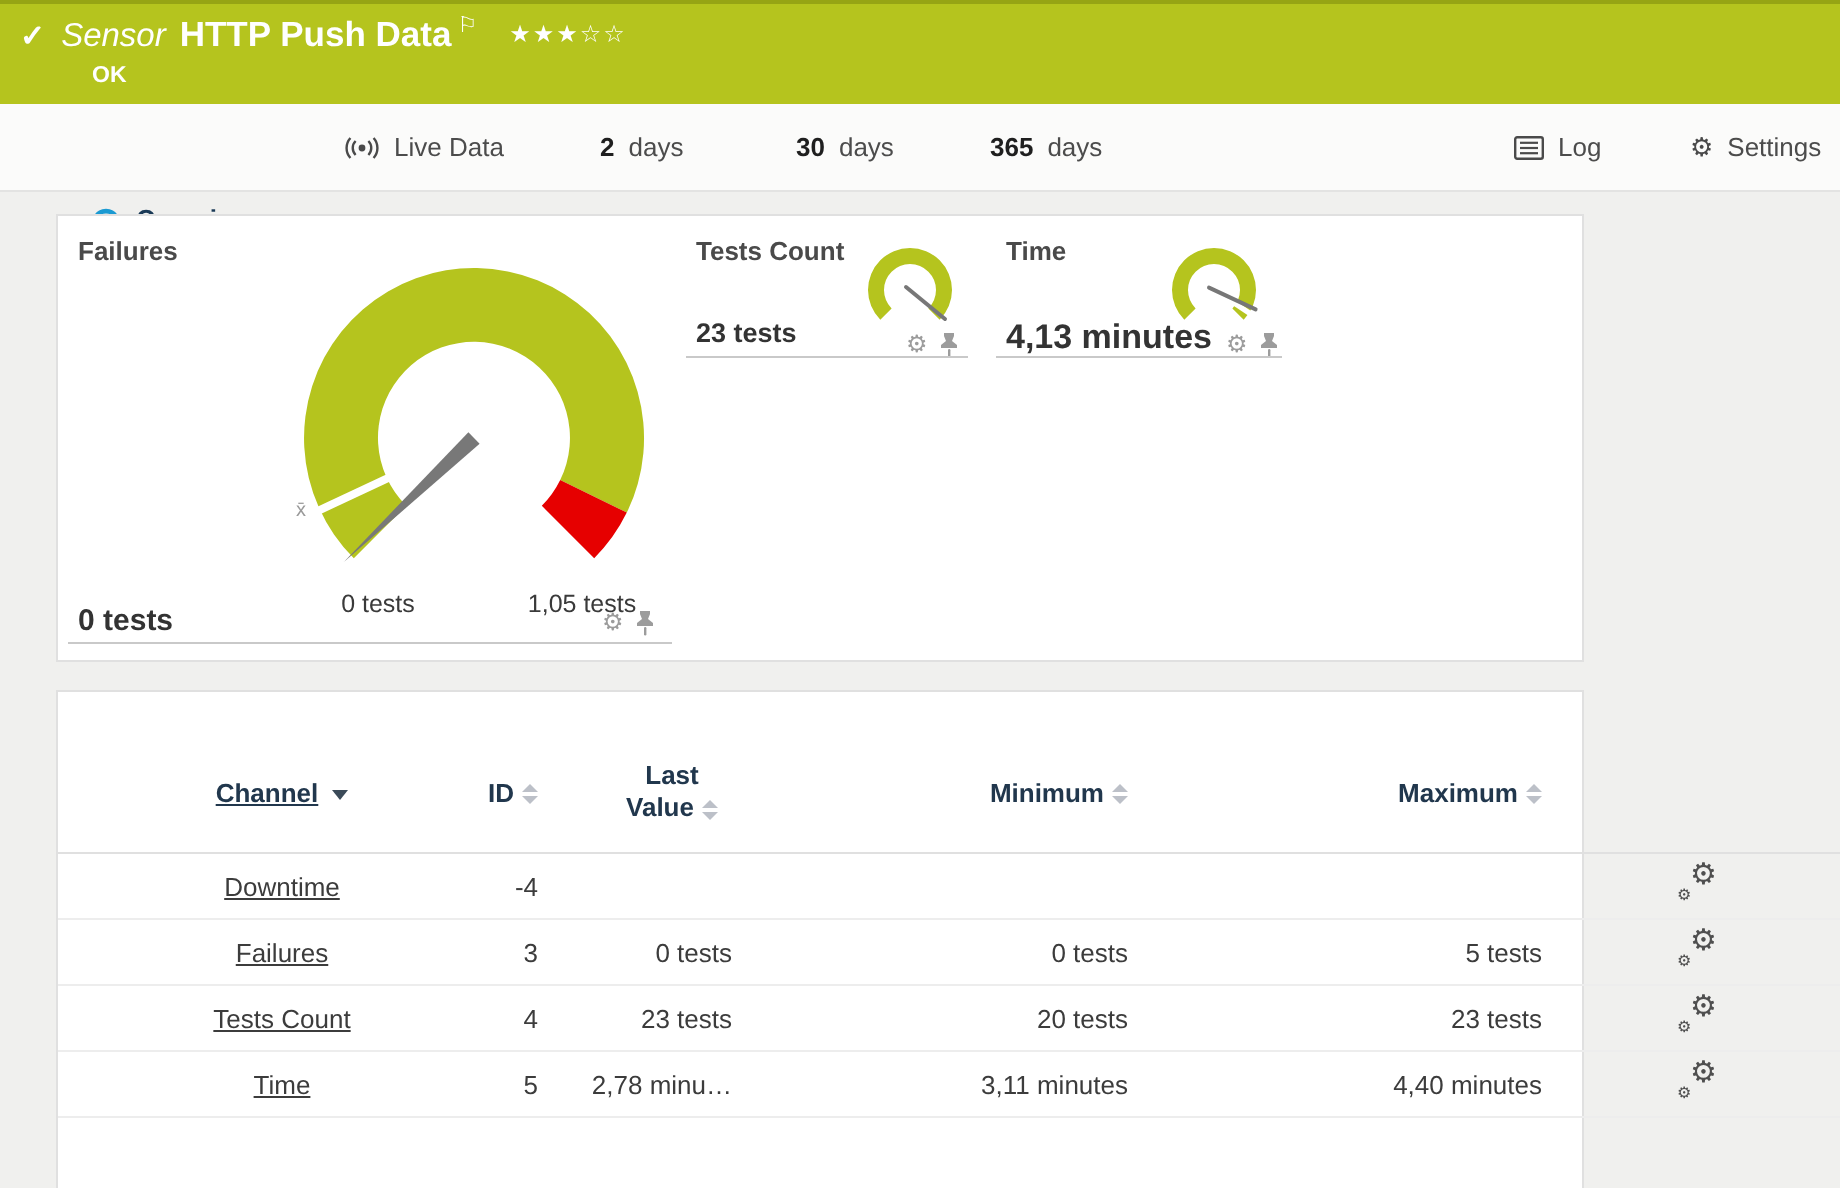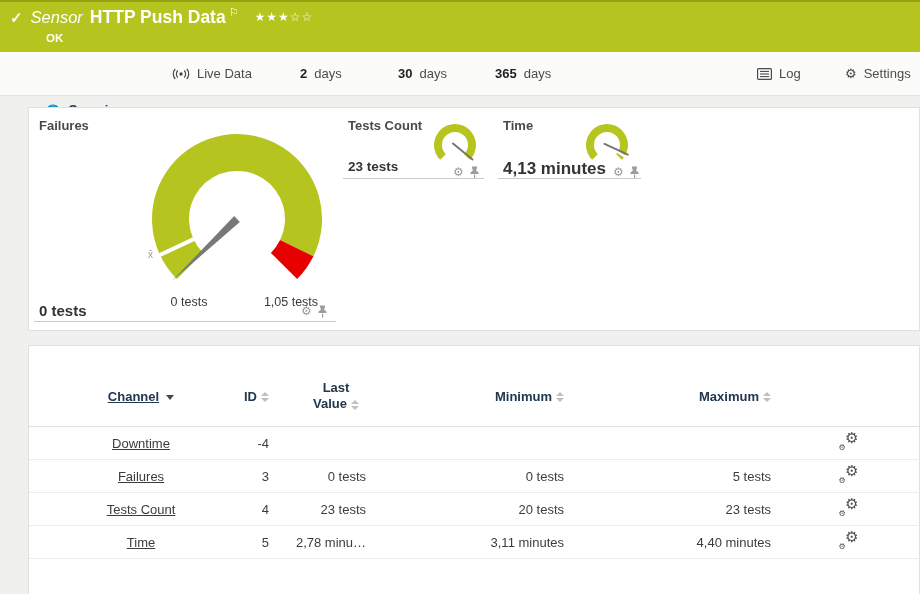--- a/index.html
+++ b/index.html
@@ -35,21 +35,21 @@
     font-size:13px; color:#4c4c4c; cursor:pointer; white-space:nowrap;
   }
   .tab .num { font-weight:bold; color:#1f1f1f; }
   .tab.active {
     padding:0 15px; border-bottom:3px solid #2aa0d5;
     color:#1a3a57; font-weight:bold;margin-top:37px;
   }
   .gearglyph { font-size:13px; color:#4a4a4a; font-style:normal; }
 
   
-  .panel { position:absolute; left:28px; width:892px; background:#fff; border:1px solid #e0e0e0; }
+  .panel { position:absolute; left:28px; width:764px; background:#fff; border:1px solid #e0e0e0; }
   .gauges-panel { top:107px; height:224px; }
   .table-panel  { top:345px; height:300px; }
 
   
   .g-title { position:absolute; font-size:13px; font-weight:bold; color:#4a4a4a; }
   .g-value { position:absolute; font-weight:bold; color:#333; }
   .g-scale { position:absolute; font-size:12.5px; color:#3a3a3a; width:80px; text-align:center; }
   .g-icons { position:absolute; display:flex; align-items:center; gap:5px; color:#9c9c9c; cursor:pointer; }
   .g-icons .gearglyph { font-size:12px; color:#9c9c9c; }
   .g-line  { position:absolute; height:1px; background:#c9c9c9; }

